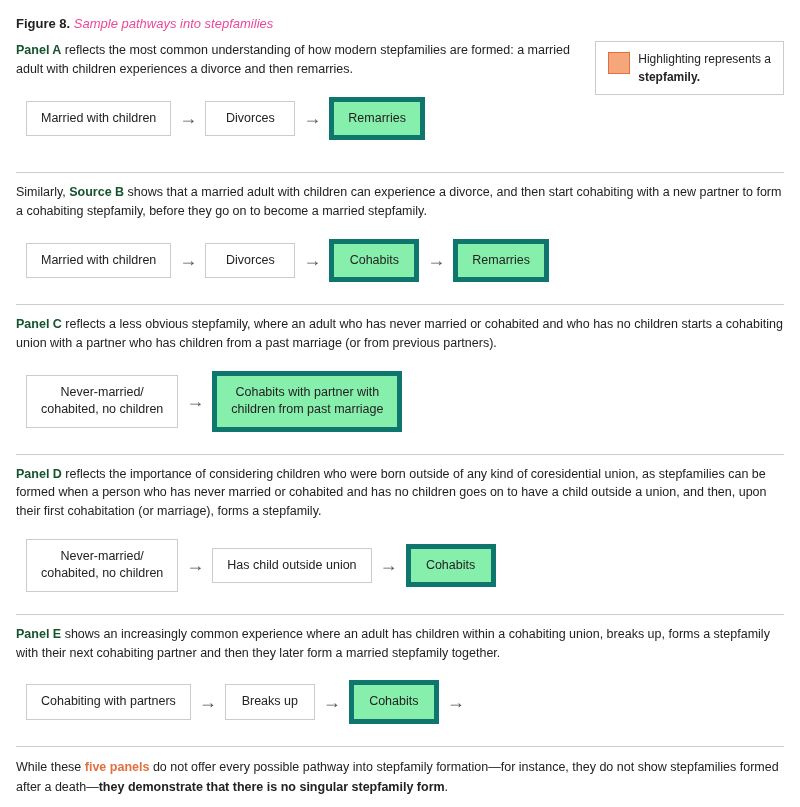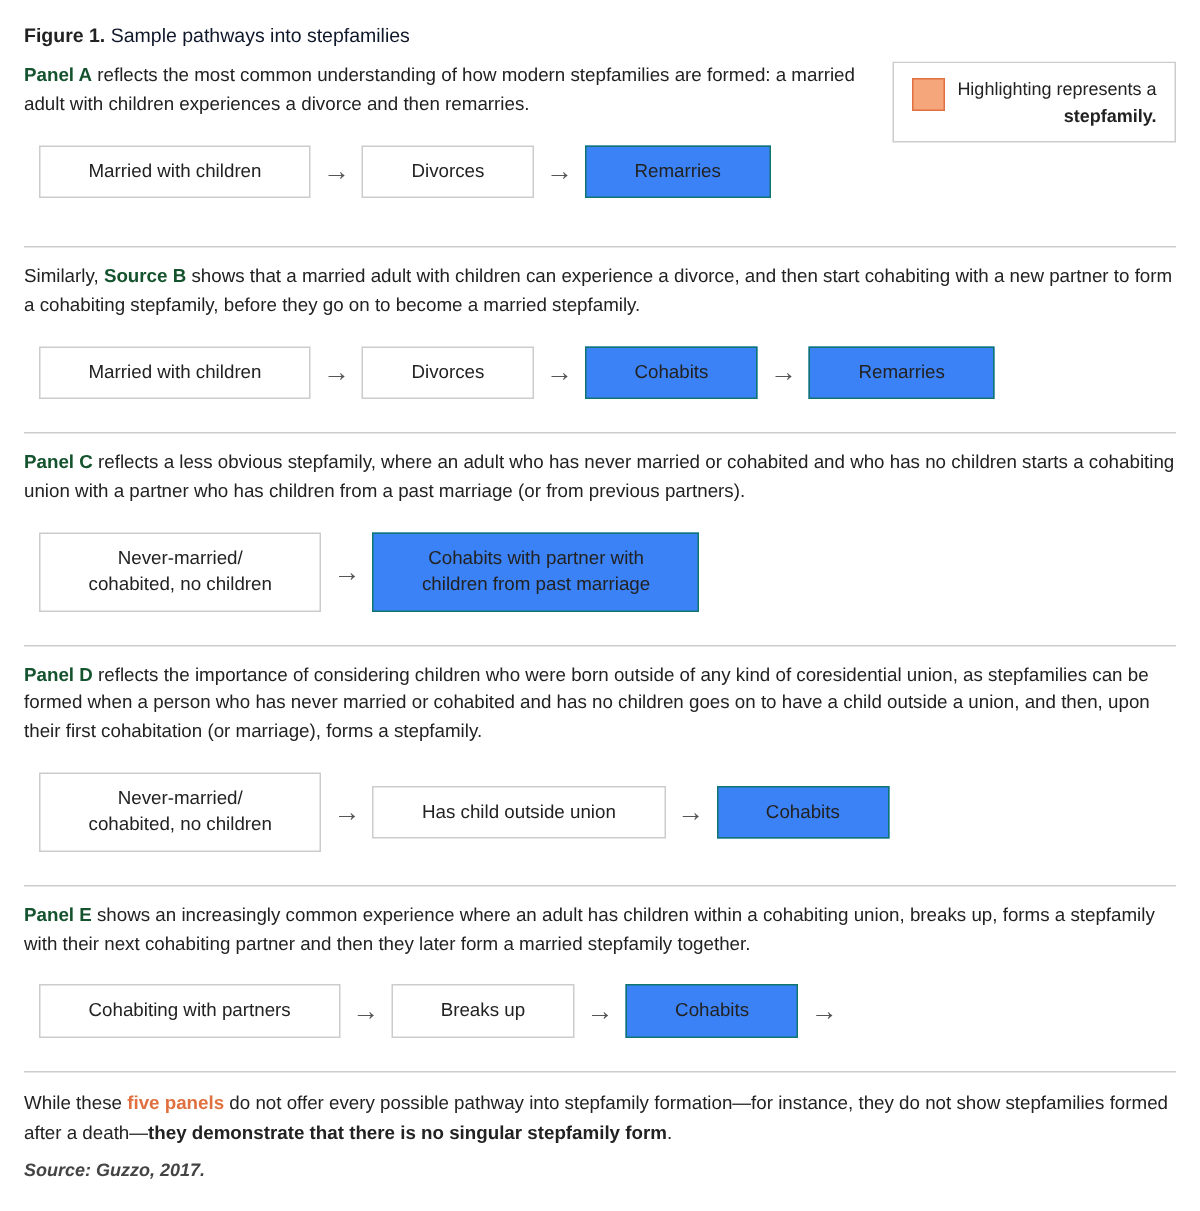--- a/index.html
+++ b/index.html
@@ -12,21 +12,22 @@
       width: 800px;
     }
     .figure-title {
       font-size: 13px;
       margin-bottom: 10px;
     }
     .figure-title .fig-label {
       font-weight: bold;
     }
     .figure-title .fig-title-text {
-      color: #0f172a;
+      color: #ec4899;
+      font-style: italic;
     }
     .panel-section {
       margin-bottom: 14px;
     }
     .panel-desc {
       font-size: 12.5px;
       line-height: 1.5;
       margin-bottom: 10px;
     }
     .panel-label {
@@ -38,30 +39,30 @@
     .flow-row {
       display: flex;
       align-items: center;
       flex-wrap: wrap;
       gap: 6px;
       margin-bottom: 10px;
       padding: 8px 10px;
     }
     .flow-box {
       border: 1px solid #ccc;
-      padding: 8px 32px;
+      padding: 8px 14px;
       text-align: center;
       font-size: 12.5px;
       line-height: 1.4;
       min-width: 90px;
       background: #fff;
     }
     .flow-box.highlighted {
-      background: #3b82f6;
-      border: 1px solid #0f766e;
+      background: #86efac;
+      border: 5px solid #0f766e;
       color: #222;
     }
     .arrow {
       font-size: 18px;
       color: #555;
       padding: 0 2px;
     }
     .divider {
       border: none;
       border-top: 1px solid #ccc;
@@ -70,21 +71,20 @@
     .legend-box {
       float: right;
       border: 1px solid #ccc;
       padding: 8px 12px;
       font-size: 12px;
       display: flex;
       align-items: flex-start;
       gap: 8px;
       margin-left: 16px;
       margin-bottom: 4px;
-      text-align: right;
     }
     .legend-color {
       width: 22px;
       height: 22px;
       background: #f5a67a;
       border: 1px solid #e07040;
       flex-shrink: 0;
       margin-top: 2px;
     }
     .legend-text {
@@ -113,21 +113,21 @@
       font-weight: bold;
     }
     .panel-a-top {
       overflow: hidden;
     }
   </style>
 </head>
 <body>
 
 <div class="figure-title">
-  <span class="fig-label">Figure 1.</span>
+  <span class="fig-label">Figure 8.</span>
   <span class="fig-title-text"> </span><span class="fig-title-text">Sample pathways into stepfamilies</span>
 </div>
 
 <div class="panel-section panel-a-top">
 
   <div class="legend-box">
     <div class="legend-color"></div>
     <div class="legend-text">
       <span>Highlighting represents a</span><br>
       <strong>stepfamily.</strong>

